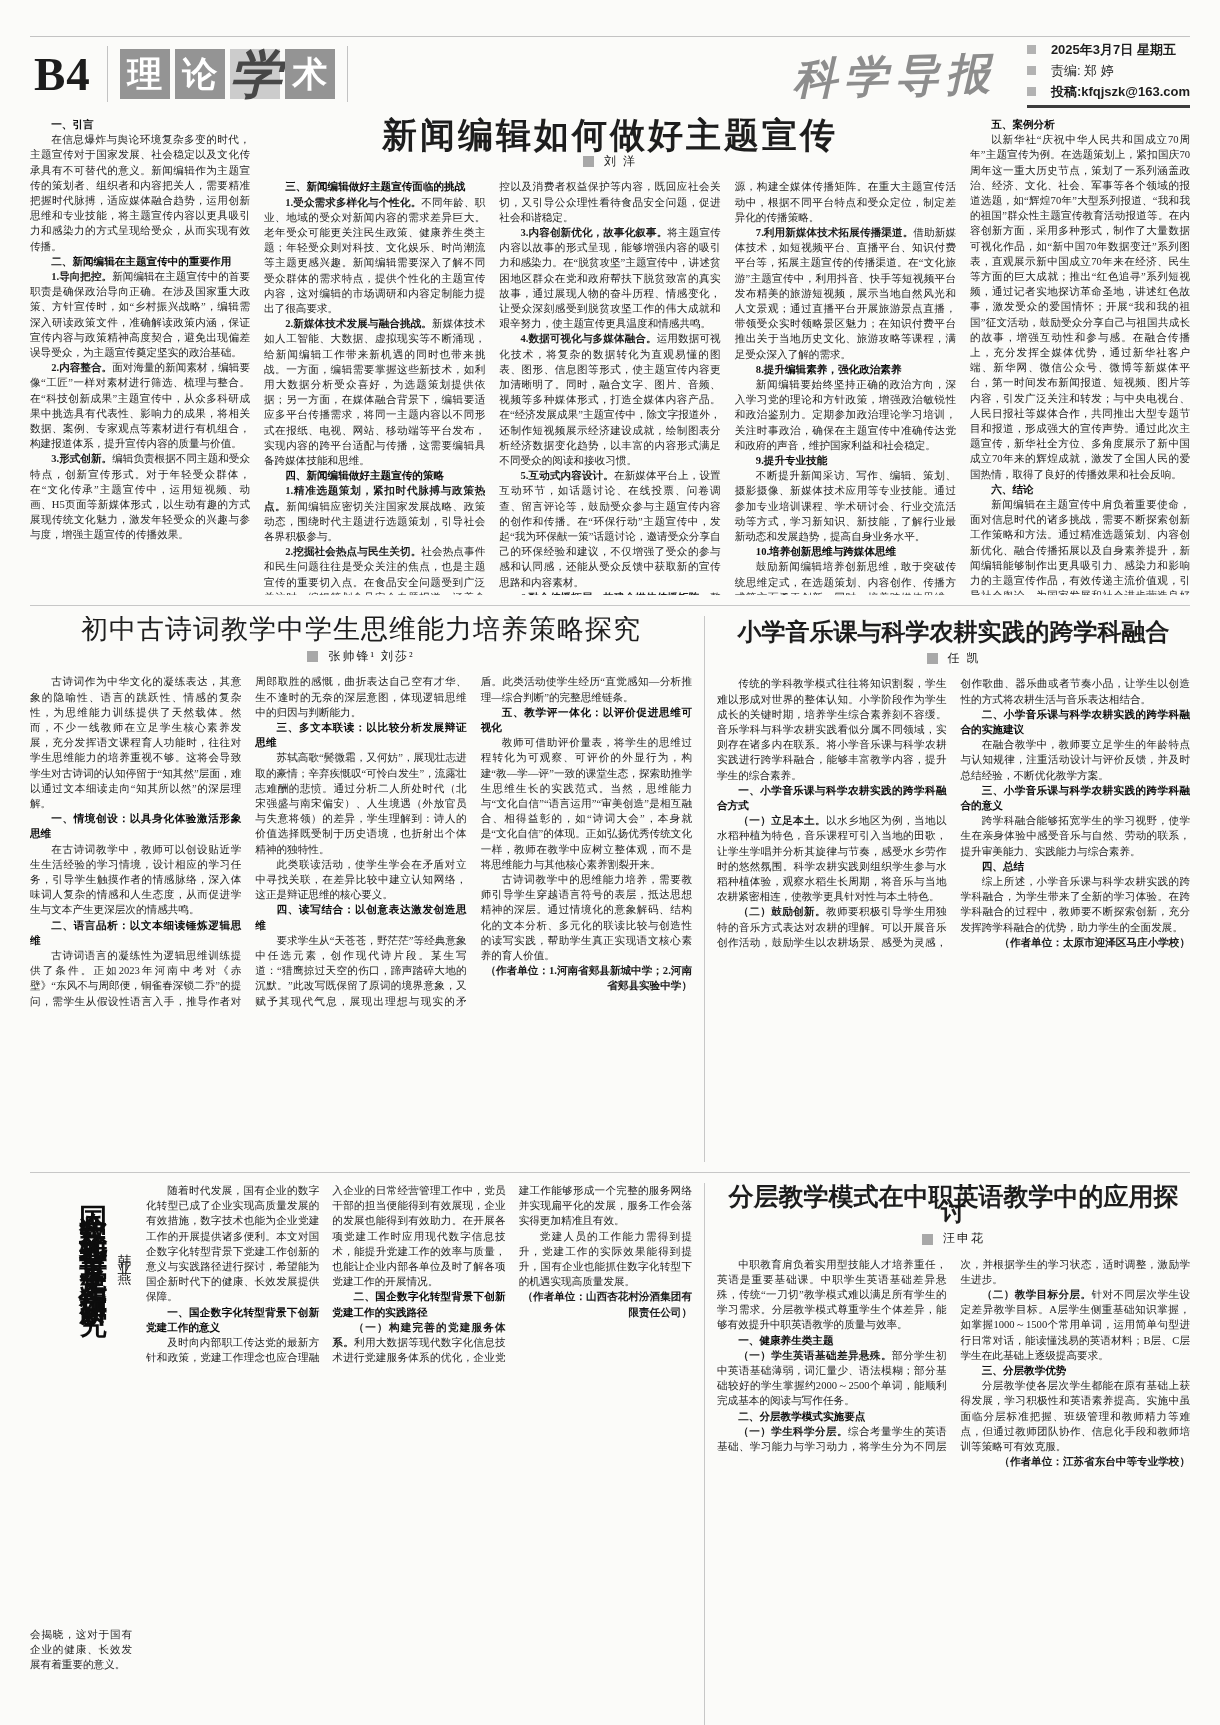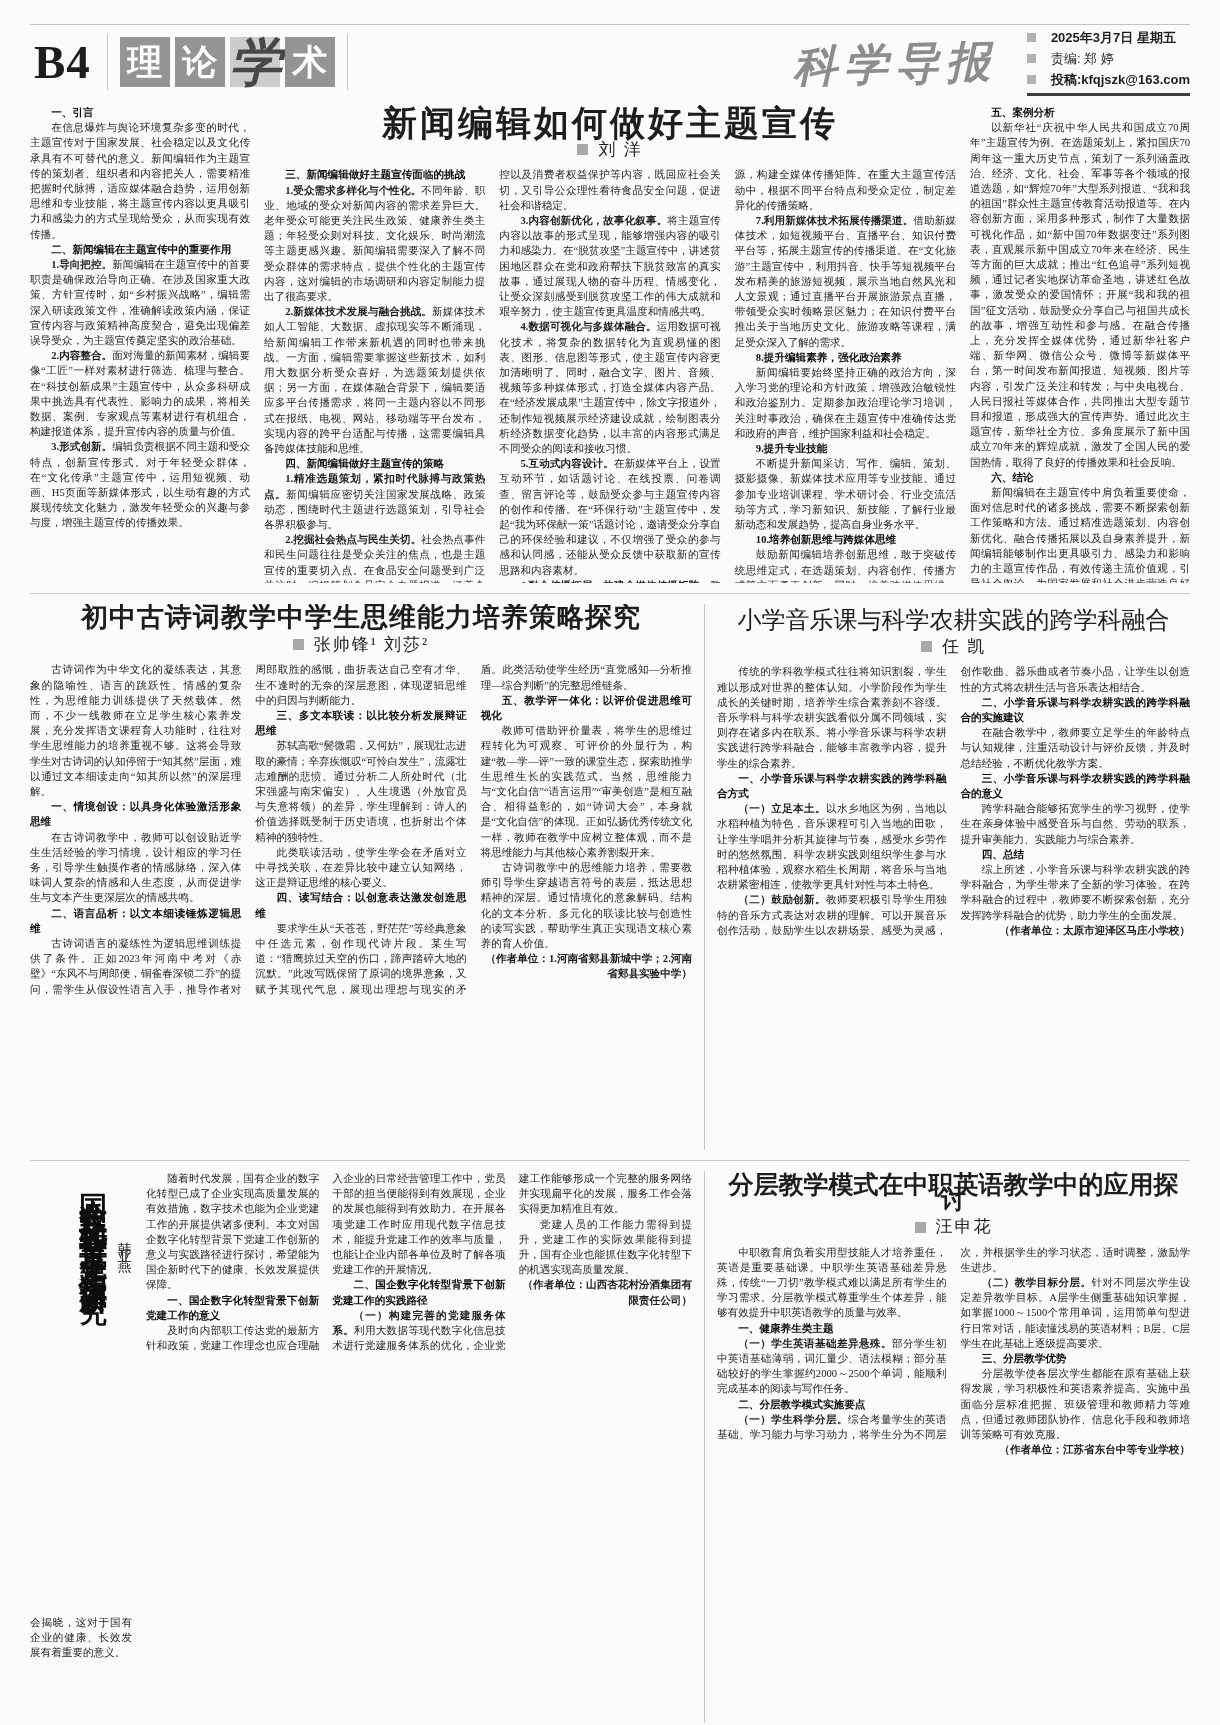--- a/index.html
+++ b/index.html
@@ -1,21 +1,21 @@
 <!DOCTYPE html>
 <html><head>
 <meta charset="utf-8">
 <style>
   html,body{margin:0;padding:0;}
   body{
     width:1220px;height:1725px;background:#fbfbf9;color:#1d1d1d;
     font-family:"Liberation Serif","DejaVu Serif",serif;
     overflow:hidden;
   }
-  .page{box-sizing:border-box;width:1220px;height:1725px;padding:24px 30px 10px;}
+  .page{box-sizing:border-box;width:1220px;height:1725px;padding:36px 30px 10px;}
   
   .top-rule{border-top:1px solid #c3c3c3;}
   .hdr{display:flex;align-items:center;height:74px;}
   .hdr-page{font-weight:bold;font-size:47px;letter-spacing:1px;padding:0 16px 0 4px;font-family:"Liberation Serif",serif;}
   .vline{width:1px;height:56px;background:#c3c3c3;}
   .sec-boxes{display:flex;gap:5px;margin:0 12px;}
   .sec-box{width:50px;height:50px;background:#949494;color:#fff;font-size:35px;line-height:50px;text-align:center;
     font-family:"Liberation Sans","DejaVu Sans",sans-serif;font-weight:bold;}
   .sec-box.light{background:#ccc;color:#474747;font-size:52px;font-family:"DejaVu Serif",serif;font-style:italic;}
   .hdr-right{margin-left:auto;display:flex;align-items:flex-end;gap:30px;}
@@ -32,33 +32,33 @@
   .para{margin:0;text-indent:2em;}
   .sec-h{margin:0;text-indent:2em;font-weight:bold;color:#0d0d0d;}
   .attr{margin:0;text-align:right;font-weight:bold;}
   .para b{font-weight:bold;}
   
   .a1{display:grid;grid-template-columns:220px 692px 220px;column-gap:14px;height:478px;overflow:hidden;margin-top:6px;}
   .colflow{overflow:hidden;}
   .a1-mid{display:flex;flex-direction:column;overflow:hidden;}
   .head-wrap{text-align:center;}
   .a1-title{font-size:35px;font-weight:bold;letter-spacing:3px;font-family:"Liberation Sans","DejaVu Sans",sans-serif;margin:10px 0 0;}
-  .author{display:flex;justify-content:center;align-items:center;gap:10px;font-size:17px;margin:12px 0 10px;letter-spacing:2px;}
+  .author{display:flex;justify-content:center;align-items:center;gap:10px;font-size:12px;margin:12px 0 10px;letter-spacing:2px;}
   .author .sq{background:#a8a8a8;width:11px;height:11px;}
   .mcol3{column-count:3;column-gap:14px;flex:1;overflow:hidden;}
   .mcol2{column-count:2;column-gap:14px;flex:1;overflow:hidden;}
   
   .band-rule{border-top:1px solid #c7c7c7;margin:10px 0 0;}
   .vr{width:1px;background:#c7c7c7;margin:0 12px;flex:0 0 auto;}
   
   .mid-band{display:flex;height:546px;overflow:hidden;margin-top:10px;}
   .a2{width:662px;display:flex;flex-direction:column;overflow:hidden;}
-  .a2-title{font-size:27px;font-weight:bold;letter-spacing:1px;font-family:"Liberation Sans","DejaVu Sans",sans-serif;margin:6px 0 0;}
+  .a2-title{font-size:27px;font-weight:normal;letter-spacing:1px;font-family:"Liberation Sans","DejaVu Sans",sans-serif;margin:6px 0 0;}
   .a3{flex:1;display:flex;flex-direction:column;overflow:hidden;}
-  .a3-title{font-size:24px;font-weight:normal;font-family:"Liberation Sans","DejaVu Sans",sans-serif;margin:8px 0 0;}
+  .a3-title{font-size:24px;font-weight:bold;font-family:"Liberation Sans","DejaVu Sans",sans-serif;margin:8px 0 0;}
   
   .bot-band{display:flex;height:552px;overflow:hidden;margin-top:10px;}
   .a4{width:662px;display:flex;overflow:hidden;}
   .a4-strip{width:102px;flex:0 0 auto;display:flex;flex-direction:column;}
   .vt-wrap{writing-mode:vertical-rl;height:436px;}
   .vt-author{display:block;font-size:14px;letter-spacing:8px;padding-top:60px;color:#222;margin-left:6px;}
   .vt-title{display:block;font-size:28px;font-weight:bold;letter-spacing:6px;line-height:35px;
     font-family:"Liberation Sans","DejaVu Sans",sans-serif;color:#0d0d0d;}
   .a4-note{font-size:10.6px;line-height:15px;text-align:justify;margin-top:8px;}
   .a4-text{flex:1;column-count:3;column-gap:13px;overflow:hidden;padding-left:14px;}

